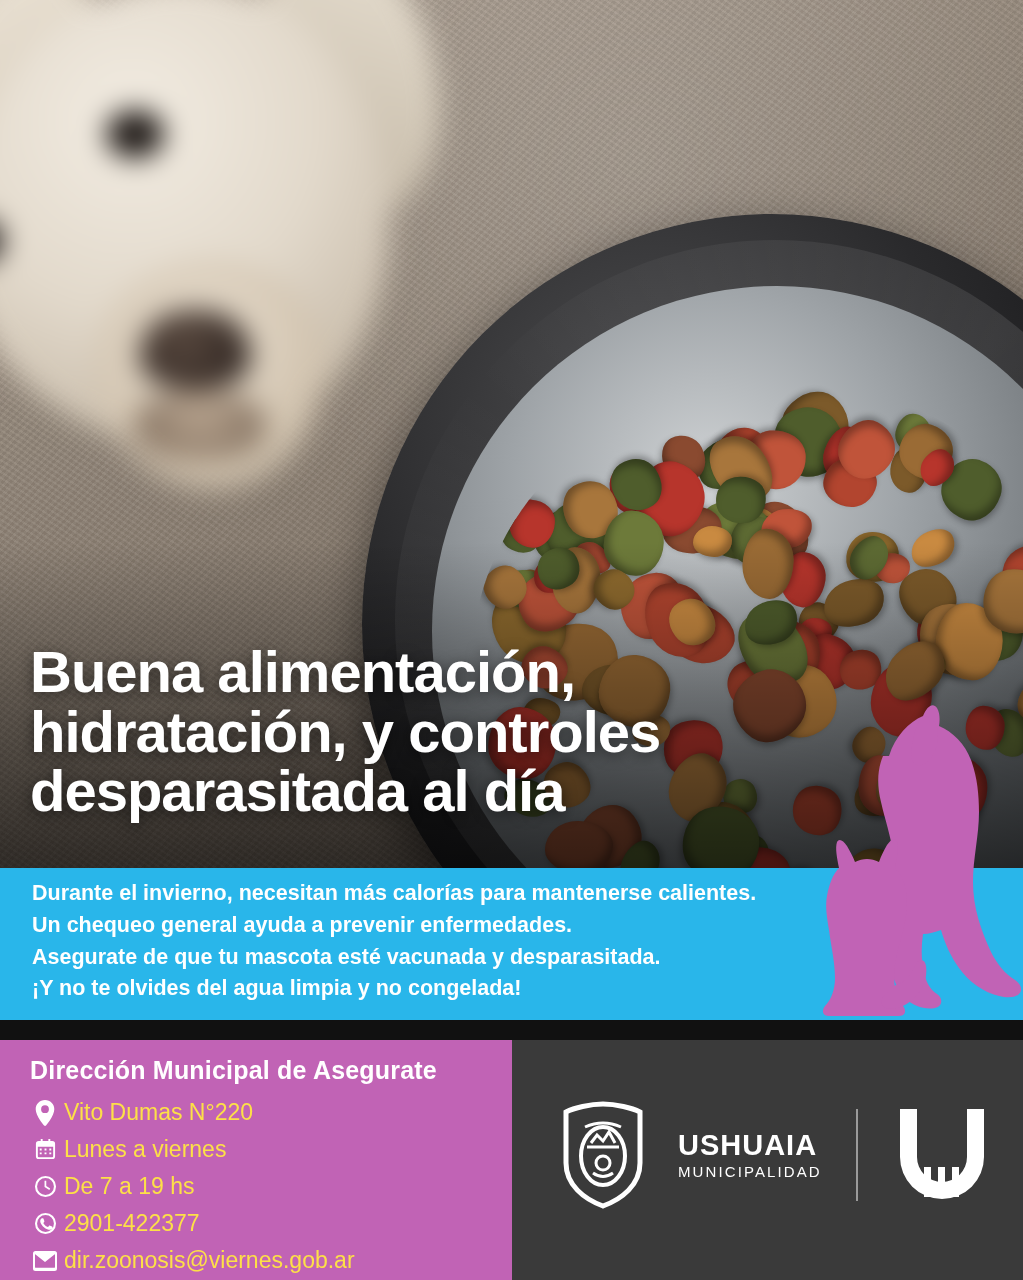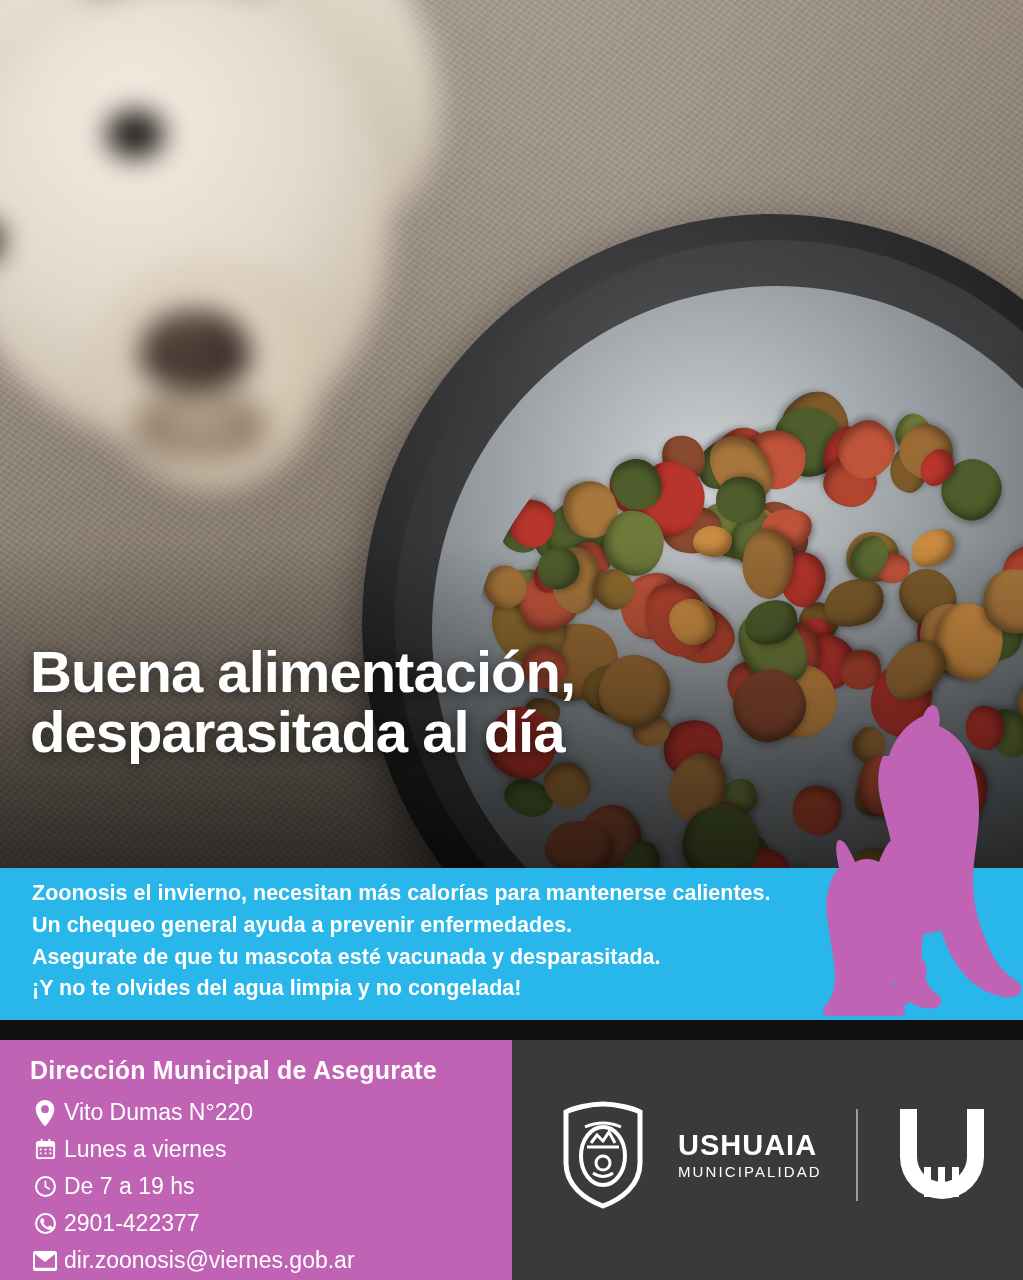--- a/index.html
+++ b/index.html
@@ -239,21 +239,21 @@
   .contact-list {
     position: absolute;
     left: 28px;
     top: 1094px;
     width: 470px;
   }
   .contact-row {
     display: flex;
     align-items: center;
     height: 37px;
-    color: #ffffff;
+    color: #fde047;
     font-size: 23px;
   }
   .contact-row .ico {
     width: 34px;
     min-width: 34px;
     display: flex;
     align-items: center;
     justify-content: center;
     color: #ffffff;
   }
@@ -432,26 +432,27 @@
         <div class="kb" style="width: 71.1104px; height: 71.9403px; left: 129.466px; top: 275.067px; background: rgb(154, 107, 53); transform: rotate(5deg);"></div>
         <div class="kb" style="width: 55.1464px; height: 59.157px; left: 368.95px; top: 40.1644px; background: rgb(192, 84, 58); transform: rotate(207deg);"></div>
         <div class="kb" style="width: 44.8197px; height: 47.734px; left: 39.8587px; top: 119.771px; background: rgb(183, 53, 44); transform: rotate(183deg);"></div>
       </div>
 
     <div class="photo-shade"></div>
   </div>
 
   <div class="headline">
     <span class="ln">Buena alimentación,</span>
+    <span class="ln">hidratación, y controles</span>
     <span class="ln">desparasitada al día</span>
   </div>
 
   <div class="blue-band"></div>
   <div class="blue-text">
-    <span class="ln">Zoonosis el invierno, necesitan más calorías para mantenerse calientes.</span>
+    <span class="ln">Durante el invierno, necesitan más calorías para mantenerse calientes.</span>
     <span class="ln">Un chequeo general ayuda a prevenir enfermedades.</span>
     <span class="ln">Asegurate de que tu mascota esté vacunada y desparasitada.</span>
     <span class="ln bold">¡Y no te olvides del agua limpia y no congelada!</span>
   </div>
 
   <div class="silhouette">
     <svg width="230" height="335" viewBox="0 0 230 335" xmlns="http://www.w3.org/2000/svg">
 
       <path fill="#c163b5" d="M96 56 c6 -20 20 -34 34 -40 c4 -10 10 -14 14 -8 c3 5 3 12 2 18 c14 6 26 18 32 34 c6 16 8 34 8 52 c0 24 -6 46 -6 70 c0 26 8 48 18 70 c6 12 14 22 24 28 c6 4 8 10 4 14 c-4 4 -12 4 -20 2 c-16 -4 -30 -14 -40 -28 c-8 -11 -14 -24 -18 -38 c-6 2 -12 4 -18 4 c-2 14 -2 28 2 42 c2 8 6 14 12 18 c6 4 6 12 -2 14 c-10 2 -22 -2 -30 -10 c-10 -10 -14 -26 -16 -42 c-2 -18 0 -36 2 -54 c2 -16 4 -32 2 -48 c-2 -18 -8 -34 -12 -52 c-4 -16 -4 -32 2 -46 z"></path>
 

